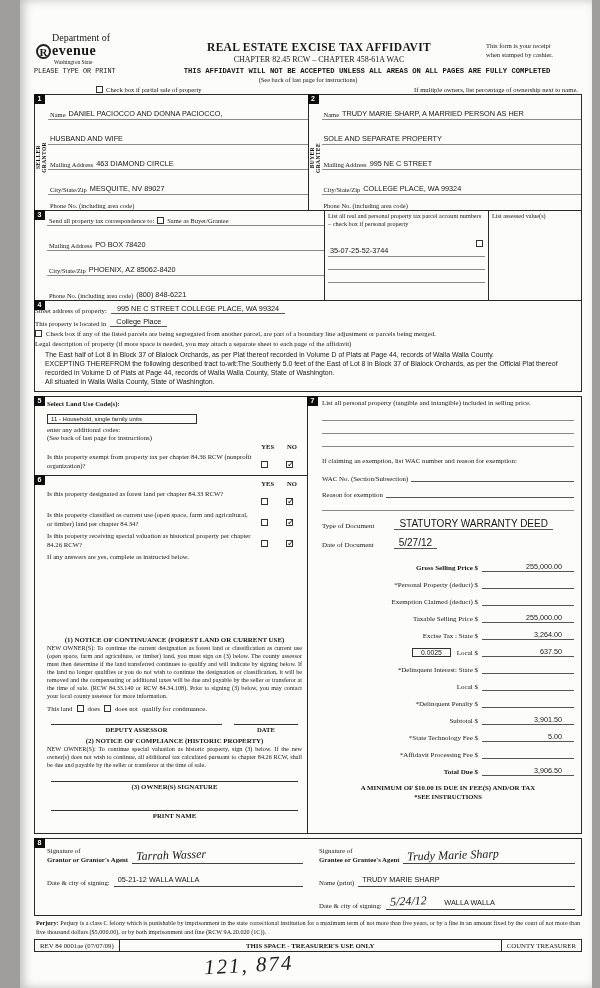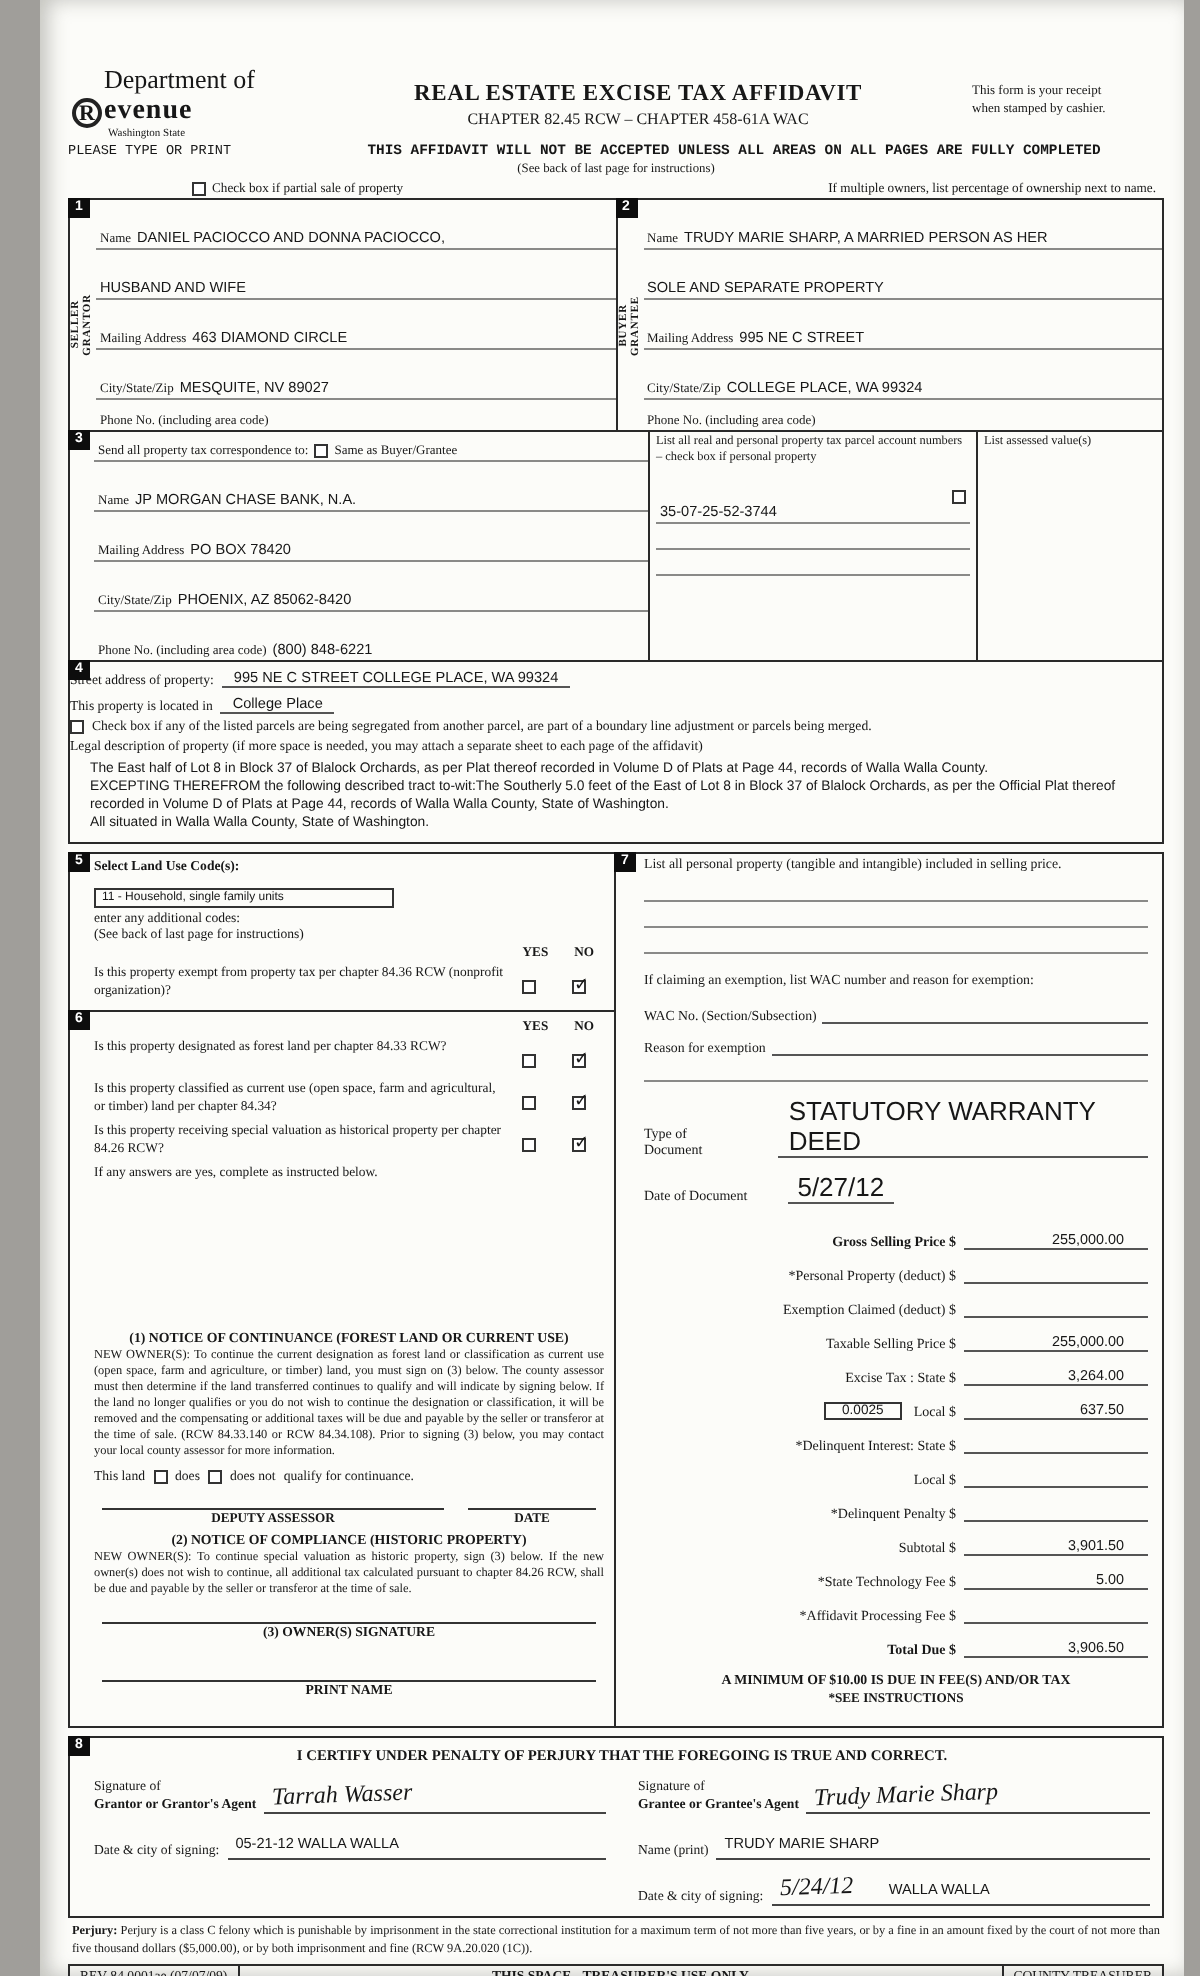--- a/index.html
+++ b/index.html
@@ -5,21 +5,21 @@
   * { margin:0; padding:0; box-sizing:border-box; }
   html,body { width:600px; height:988px; }
   body { background:#a09e9a; font-family:"Liberation Serif", serif; color:#171717; position:relative; overflow:hidden; }
   .paper { position:absolute; left:20px; top:0; width:572px; height:988px; background:#fcfcf9;
            box-shadow:inset 4px 0 10px rgba(90,88,80,.35); padding:32px 10px 0 14px; overflow:hidden; }
   .b { font-weight:bold; }
 
   
   .hdr { display:flex; align-items:flex-start; }
   .logo { width:118px; padding-left:2px; }
-  .logo-top { font-size:13px; margin-left:16px; }
+  .logo-top { font-size:10px; margin-left:16px; }
   .logo-main { display:flex; align-items:center; }
   .logo-r { width:15px; height:15px; border:2px solid #222; border-radius:50%; font-size:11px; font-weight:bold;
             text-align:center; line-height:12px; margin-right:1px; flex:none; }
   .logo-name { font-size:14px; font-weight:bold; letter-spacing:.5px; }
   .logo-sub { font-size:5.5px; margin-left:18px; }
   .hdr-c { flex:1; text-align:center; padding-top:9px; }
   .title { font-size:11.5px; font-weight:bold; letter-spacing:.3px; }
   .chapter { font-size:8px; margin-top:2px; }
   .receipt { width:96px; font-size:6.5px; padding-top:10px; line-height:1.35; }
 
@@ -82,21 +82,21 @@
   .sigcell { flex:1; border-top:1px solid #333; text-align:center; font-size:6.6px; font-weight:bold; padding-top:1px; }
   .sigcell.date { flex:0 0 64px; }
   .ownersblock { margin-top:auto; padding:0 4px; }
   .ownersblock .line { border-bottom:1px solid #333; height:13px; }
   .ownersblock .cap { text-align:center; font-size:6.8px; font-weight:bold; margin:1px 0 8px; }
 
   .s7lbl { font-size:6.9px; line-height:1.3; }
   .wacline { display:flex; align-items:flex-end; gap:3px; font-size:6.9px; margin-top:6px; }
   .wfill { flex:1; border-bottom:1px solid #555; min-height:10px; }
   .docline { display:flex; align-items:flex-end; gap:20px; font-size:7px; margin-top:7px; }
-  .dval { font-family:"Liberation Sans",sans-serif; font-size:13px; border-bottom:1px solid #555; padding:0 5px; }
+  .dval { font-family:"Liberation Sans",sans-serif; font-size:10px; border-bottom:1px solid #555; padding:0 5px; }
   .money { margin-top:6px; }
   .mrow { display:flex; justify-content:flex-end; align-items:flex-end; margin-top:7px; font-size:7px; }
   .mlabel { white-space:nowrap; }
   .mval { width:92px; border-bottom:1px solid #555; text-align:right; font-family:"Liberation Sans",sans-serif;
           font-size:7.2px; padding-right:12px; margin-left:4px; min-height:10px; }
   .ratebox { border:1px solid #333; font-family:"Liberation Sans",sans-serif; font-size:6.8px; padding:0 8px; margin-right:6px; }
   .minnote { text-align:center; font-size:6.9px; font-weight:bold; margin-top:8px; }
   .seeinstr { text-align:center; font-size:6.6px; font-weight:bold; margin-top:2px; }
 
   .sec8 { padding:2px 6px 5px 12px; }
@@ -212,24 +212,20 @@
   
   <div class="box sec3">
     <div class="numb">3</div>
     <div class="c1">
       <div class="frow">
         <span class="flbl">Send all property tax correspondence to:</span>
         <span class="cb"></span>
         <span class="flbl">Same as Buyer/Grantee</span>
       </div>
       <div class="frow">
-        <span class="flbl">Name</span>
-        <span class="fval">JP MORGAN CHASE BANK, N.A.</span>
-      </div>
-      <div class="frow">
         <span class="flbl">Mailing Address</span>
         <span class="fval">PO BOX 78420</span>
       </div>
       <div class="frow">
         <span class="flbl">City/State/Zip</span>
         <span class="fval">PHOENIX, AZ 85062-8420</span>
       </div>
       <div class="frow last">
         <span class="flbl">Phone No. (including area code)</span>
         <span class="fval">(800) 848-6221</span>
@@ -430,21 +426,20 @@
       </div>
 
       <div class="minnote">A MINIMUM OF $10.00 IS DUE IN FEE(S) AND/OR TAX</div>
       <div class="seeinstr">*SEE INSTRUCTIONS</div>
     </div>
   </div>
 
   
   <div class="box sec8 gap">
     <div class="numb">8</div>
-    <div class="certify">I CERTIFY UNDER PENALTY OF PERJURY THAT THE FOREGOING IS TRUE AND CORRECT.</div>
     <div class="s8grid">
       <div class="s8col">
         <div class="s8line">
           <span class="s8lbl">
             <span>Signature of</span><br>
             <span class="b">Grantor or Grantor's Agent</span>
           </span>
           <span class="s8fill">
             <span class="script">Tarrah Wasser</span>
           </span>

